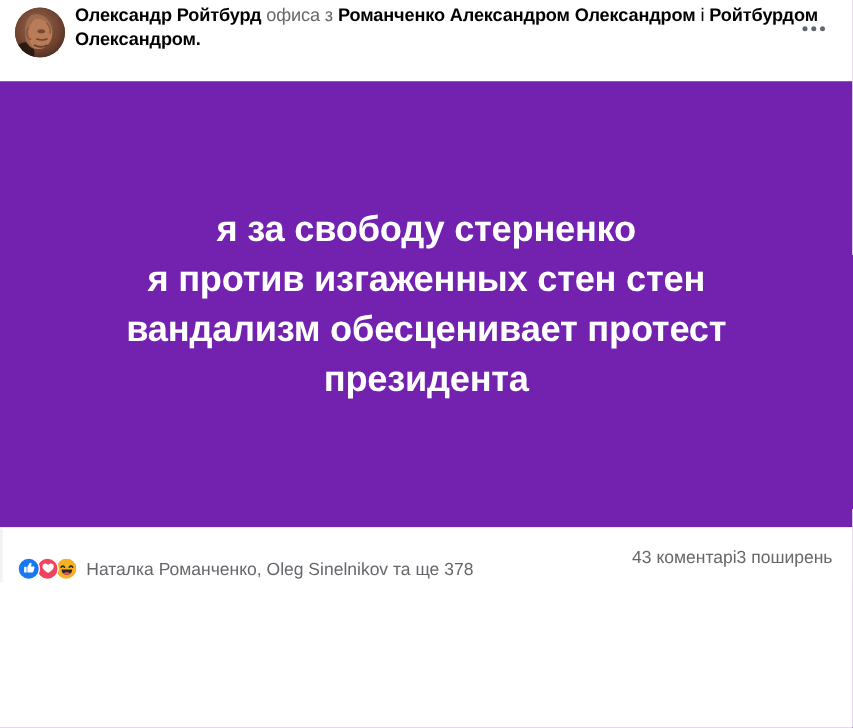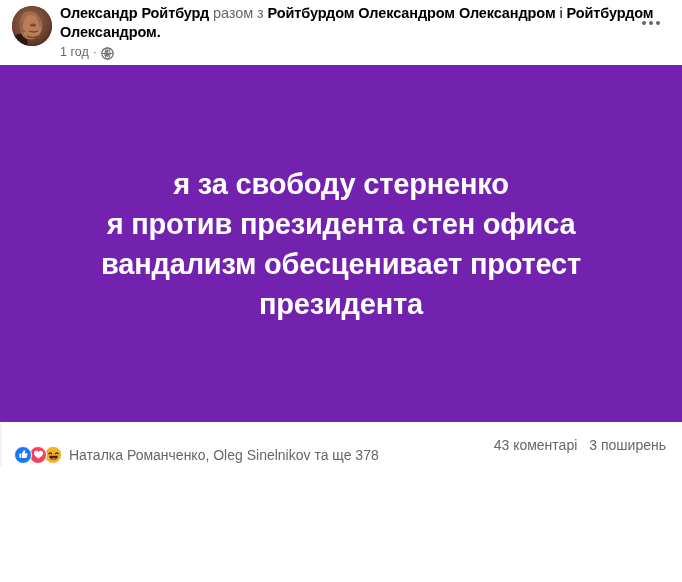--- a/index.html
+++ b/index.html
@@ -184,21 +184,21 @@
 
   .footer-right {
     margin-left: auto;
     display: flex;
     align-items: center;
     font-size: 14px;
     color: #65676b;
     line-height: 18px;
     white-space: nowrap;
   }
-  .footer-right .comments { margin-right: 12px; }
+  .footer-right .comments { }
 
   .edge-left {
     position: absolute;
     left: 0;
     top: 0;
     bottom: 0;
     width: 2px;
     background: #f0f2f5;
   }
 </style>
@@ -225,48 +225,36 @@
         <path d="M11 16 q-3 3 -1 7 q1 3 3 2" fill="none" stroke="#8a5a3e" stroke-width="1.4"></path>
         <ellipse cx="21" cy="19" rx="3" ry="1.6" fill="#6b4028" opacity="0.85"></ellipse>
         <path d="M17 25 q5 2 9 0" stroke="#70432b" stroke-width="1.3" fill="none"></path>
         <path d="M15 30 q6 3 11 0" stroke="#6a3f28" stroke-width="1.2" fill="none"></path>
         <path d="M25 12 q4 4 3 9" stroke="#8d5c3f" stroke-width="1.2" fill="none"></path>
       </svg>
     </div>
 
     <div class="header-text">
       <div class="byline">
-        <span class="name">Олександр Ройтбурд</span><span class="conj"> </span><span class="conj">разом з</span><span class="conj"> </span><span class="name">Ройтбурдом Олександром Олександром</span><span class="tail"> </span><span class="tail">і</span><span class="tail"> </span><span class="name">Ройтбурдом Олександром.</span>
+        <span class="name">Олександр Ройтбурд</span><span class="conj"> </span><span class="conj">офиса з</span><span class="conj"> </span><span class="name">Романченко Александром Олександром</span><span class="tail"> </span><span class="tail">і</span><span class="tail"> </span><span class="name">Ройтбурдом Олександром.</span>
       </div>
 
-      <div class="meta-row">
-        <span>1 год</span>
-        <span class="meta-sep">·</span>
-        <span class="globe-icon">
-          <svg width="13" height="13" viewBox="0 0 16 16" xmlns="http://www.w3.org/2000/svg">
-            <circle cx="8" cy="8" r="7" fill="none" stroke="#65676b" stroke-width="1.4"></circle>
-            <ellipse cx="8" cy="8" rx="3.1" ry="7" fill="none" stroke="#65676b" stroke-width="1.1"></ellipse>
-            <line x1="1.2" y1="8" x2="14.8" y2="8" stroke="#65676b" stroke-width="1.1"></line>
-            <path d="M4 10.5 L6.5 8 L5 5.5 L8 2.5 L10 5 L8 7 L10.5 9 L9 12.5 Z" fill="#65676b" opacity="0.85"></path>
-          </svg>
-        </span>
-      </div>
     </div>
 
     <div class="menu-dots">
       <span></span>
       <span></span>
       <span></span>
     </div>
   </div>
 
   <div class="post-image" id="post-image" style="background: rgb(115, 34, 176);">
     <div class="image-text" style="color: rgb(255, 255, 255);">
       <span class="line">я за свободу стерненко</span>
-      <span class="line">я против президента стен офиса</span>
+      <span class="line">я против изгаженных стен стен</span>
       <span class="line">вандализм обесценивает протест</span>
       <span class="line">президента</span>
     </div>
   </div>
 
   <div class="post-footer">
     <div class="edge-left"></div>
 
     <div class="reactions">
       <div class="reaction-icons">

